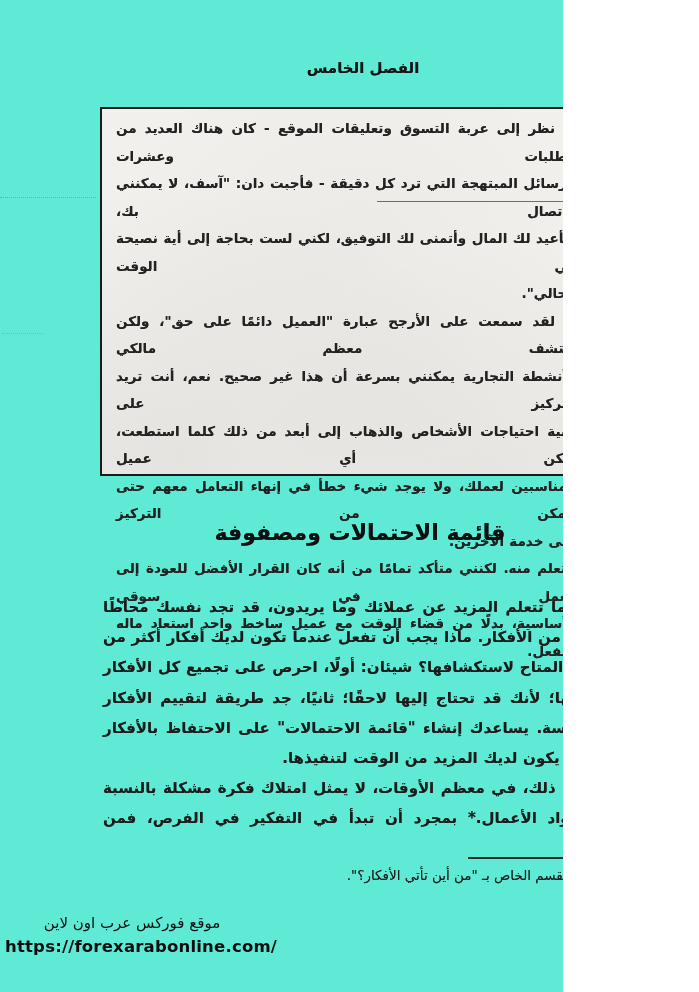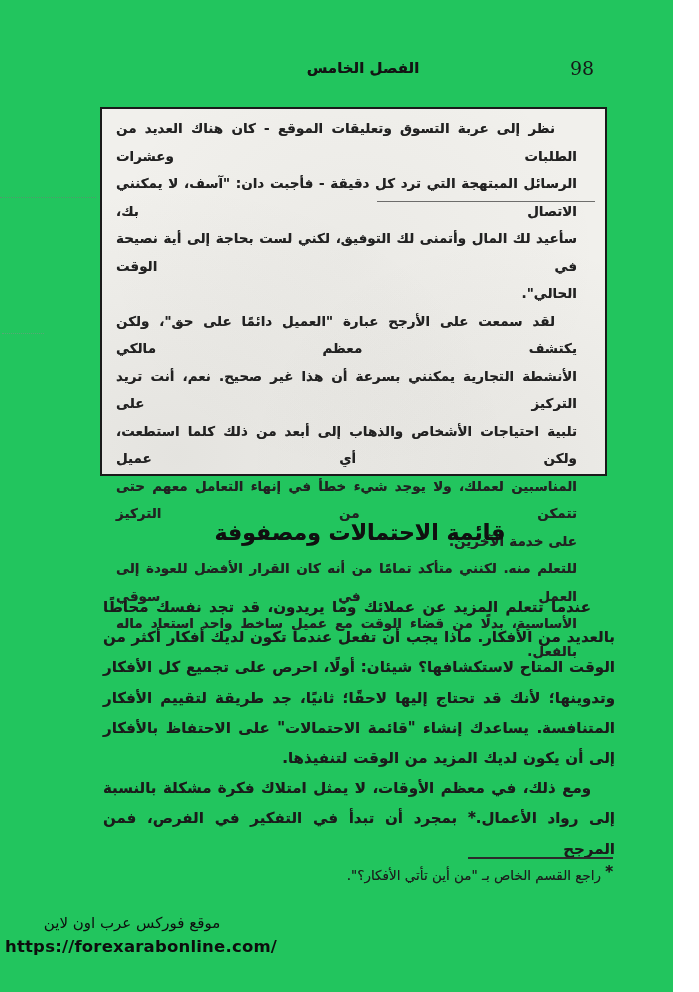--- a/index.html
+++ b/index.html
@@ -1,19 +1,19 @@
 <!DOCTYPE html>
 <html lang="ar"><head>
 <meta charset="utf-8">
 <style>
   html,body{margin:0;padding:0;}
   .page{
     position:relative;
-    width:673px;height:992px;
-    background:#22c55e;
+    width:563px;height:992px;
+    background:#5eead4;
     overflow:hidden;
     font-family:"DejaVu Sans",sans-serif;
     color:#1c1c1c;
   }
   
   .running-head{
     position:absolute;top:58px;left:107px;width:512px;
     text-align:center;direction:rtl;
   }
   .chapter-title{

